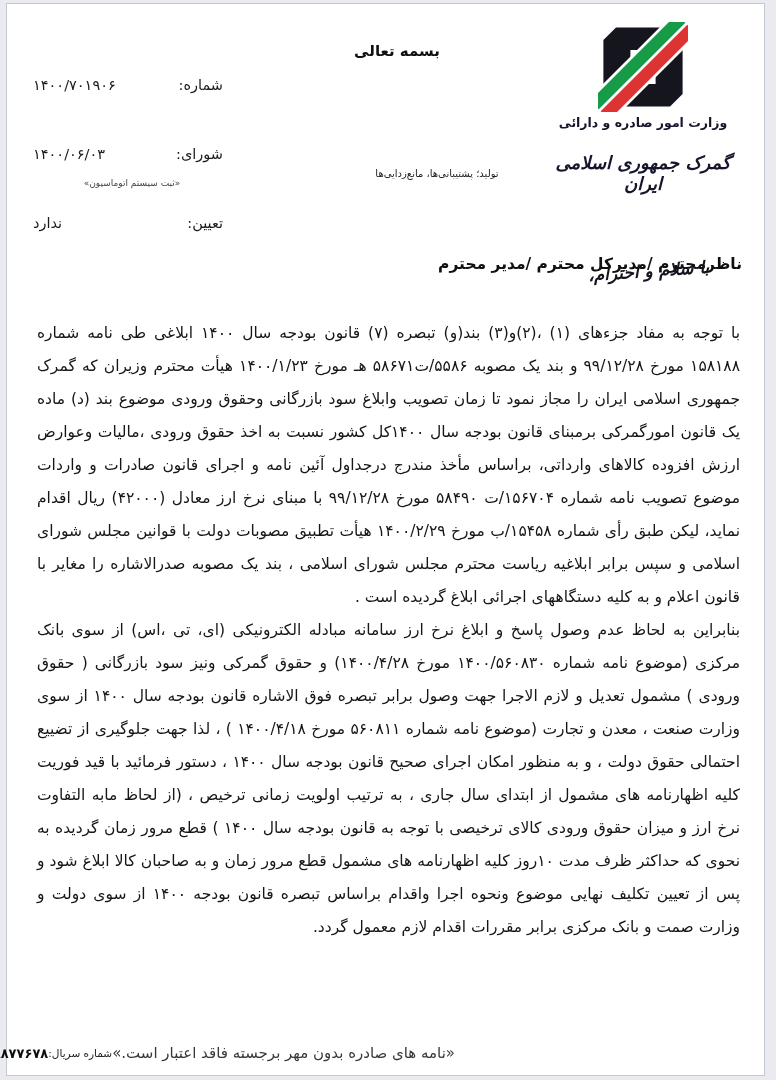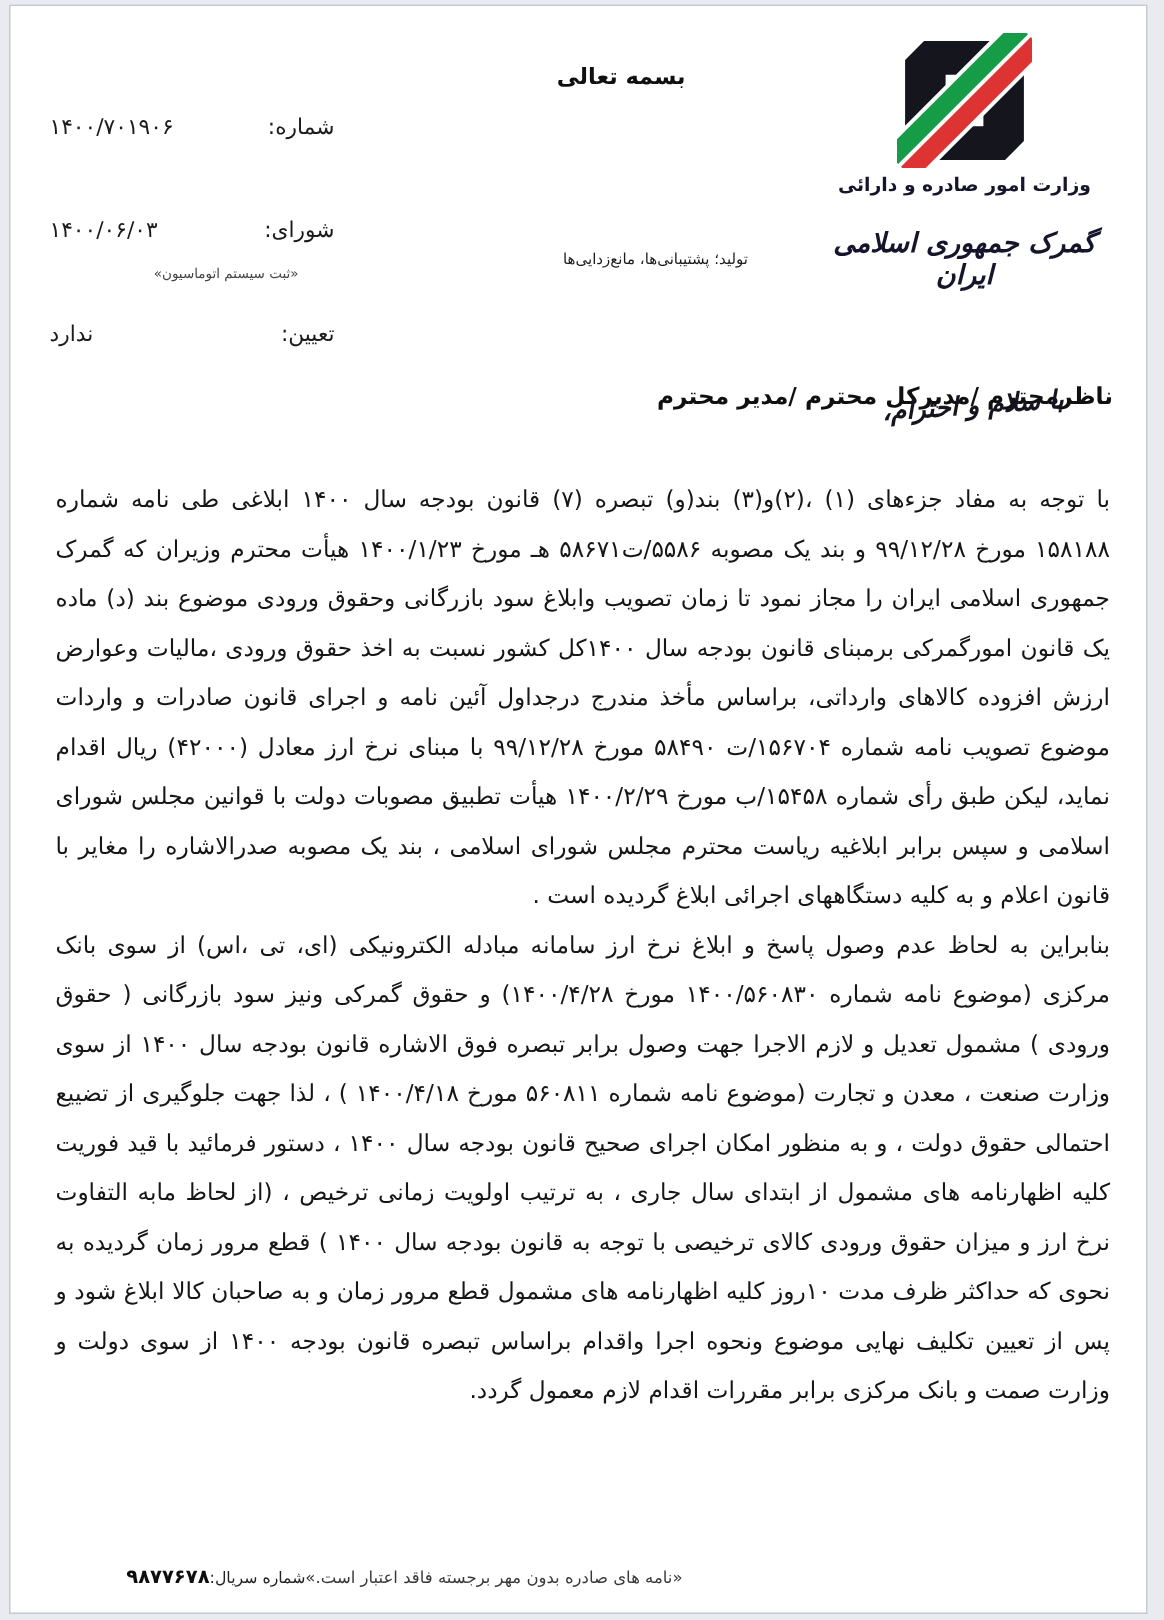--- a/index.html
+++ b/index.html
@@ -13,24 +13,24 @@
     position:absolute;left:6px;top:3px;width:759px;height:1073px;
     background:#ffffff;border:1px solid #c4c8d1;box-sizing:border-box;
     direction:rtl;
   }
   
   .meta{position:absolute;top:42px;left:26px;width:190px;direction:rtl;color:#1b1b1b;}
   .meta-row{display:flex;justify-content:space-between;align-items:baseline;
     font-size:14.5px;margin-bottom:22px;}
   .meta-label{font-weight:normal;}
   .meta-value{letter-spacing:.5px;margin-top:31px;}
-  .automation{position:absolute;top:174px;left:58px;width:134px;
+  .automation{position:absolute;top:174px;left:58px;width:134px;text-align:center;
     font-size:9px;color:#454545;}
   
-  .besmele{position:absolute;top:38px;left:330px;width:120px;
+  .besmele{position:absolute;top:38px;left:330px;width:120px;text-align:center;
     font-weight:bold;font-size:15px;color:#101010;}
   
   .letterhead{position:absolute;top:18px;right:14px;width:214px;text-align:center;color:#15152c;}
   .logo-wrap{width:90px;height:90px;margin:0 auto;}
   .logo-wrap svg{width:90px;height:90px;display:block;}
   .ministry{font-size:12.5px;font-weight:bold;margin-top:3px;}
   .org{font-size:18px;font-weight:bold;margin-top:22px;font-style:italic;}
   
   .slogan{position:absolute;top:164px;left:263px;width:334px;text-align:center;
     font-size:10px;color:#1c1c1c;}
@@ -39,21 +39,21 @@
   
   .greeting{position:absolute;top:257px;right:55px;font-size:17px;font-weight:bold;
     font-style:italic;transform:rotate(-4deg);color:#15151f;}
   
   .body-text{position:absolute;top:313px;right:24px;left:30px;
     font-size:15.5px;line-height:33px;text-align:justify;color:#161616;}
   .body-text p{margin:0;}
   
   .footer{position:absolute;top:1040px;left:86px;width:362px;
     display:flex;direction:rtl;justify-content:space-between;align-items:center;}
-  .validity{font-size:11px;color:#383838;white-space:nowrap;}
+  .validity{font-size:15px;color:#383838;white-space:nowrap;}
   .serial-label{font-size:10.5px;color:#222222;white-space:nowrap;}
   .serial-value{font-size:13px;font-weight:bold;color:#0e0e0e;letter-spacing:1px;}
 </style>
 </head>
 <body>
 
 <div class="page">
 
   <div class="meta">
     <div class="meta-row">

